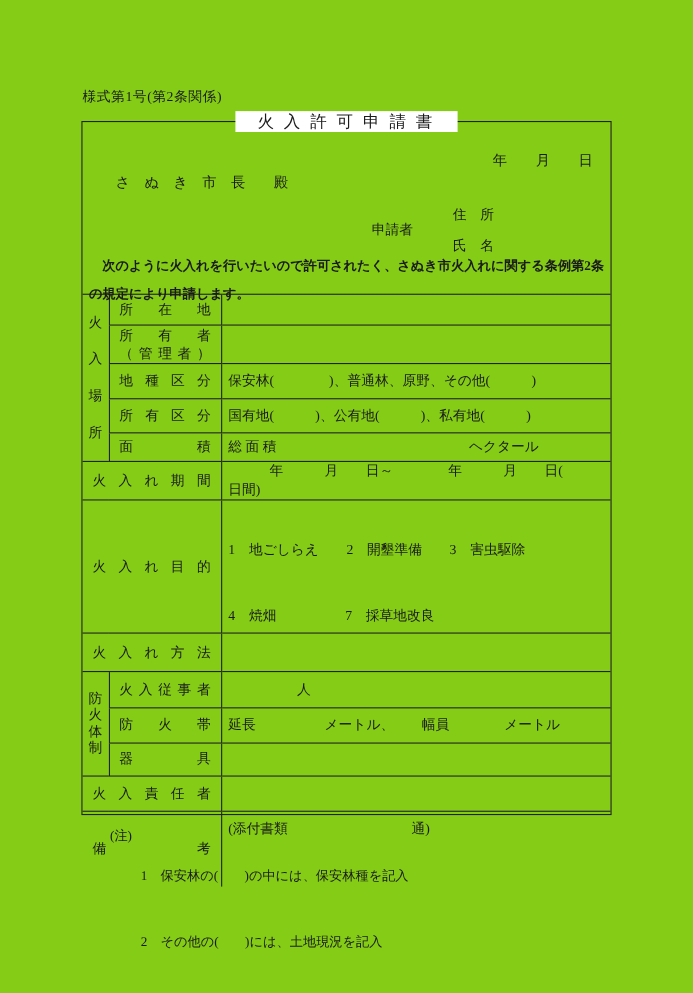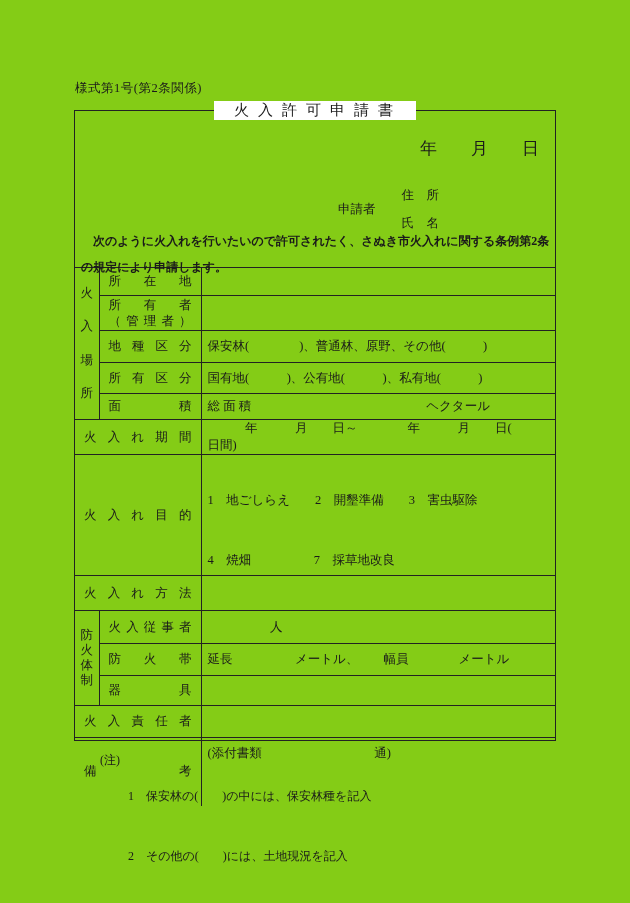--- a/index.html
+++ b/index.html
@@ -25,32 +25,32 @@
     position:absolute; top:-10px; left:50%;
     transform:translateX(-50%);
     background:#fff;
     padding:0 14px 0 20px;
     font-size:15px; letter-spacing:9px;
     white-space:nowrap;
   }
   .head { position:relative; height:156px; }
   .date-line {
     position:absolute; top:26px; right:16px;
-    font-size:17px;
+    font-size:13px;
   }
   .addressee {
     position:absolute; top:46px; left:30px;
     font-size:13px;
   }
   .applicant {
     position:absolute; top:70px; left:263px;
     display:flex; align-items:center;
     font-size:12.5px;
   }
-  .app-fields { margin-left:26px; }
+  .app-fields { margin-left:36px; }
   .app-fields div { line-height:28px; }
   .intro {
     position:absolute; top:117px; left:6px; right:5px;
     font-size:12px; line-height:26px;font-weight:bold;
   }
   .intro .l1 { text-indent:1em; }
   table.form-table {
     width:100%;
     border-collapse:collapse;
     table-layout:fixed;
@@ -91,20 +91,21 @@
 <div class="page">
 
   <div class="form-number">様式第1号(第2条関係)</div>
 
   <div class="box">
 
     <div class="title">火入許可申請書</div>
 
     <div class="head">
       <div class="date-line">年　　月　　日</div>
+      <div class="addressee">さ　ぬ　き　市　長　　殿</div>
       <div class="applicant">
         <span>申請者</span>
         <div class="app-fields">
           <div>住　所</div>
           <div>氏　名</div>
         </div>
       </div>
       <div class="intro">
         <div class="l1">次のように火入れを行いたいので許可されたく、さぬき市火入れに関する条例第2条</div>
         <div>の規定により申請します。</div>

